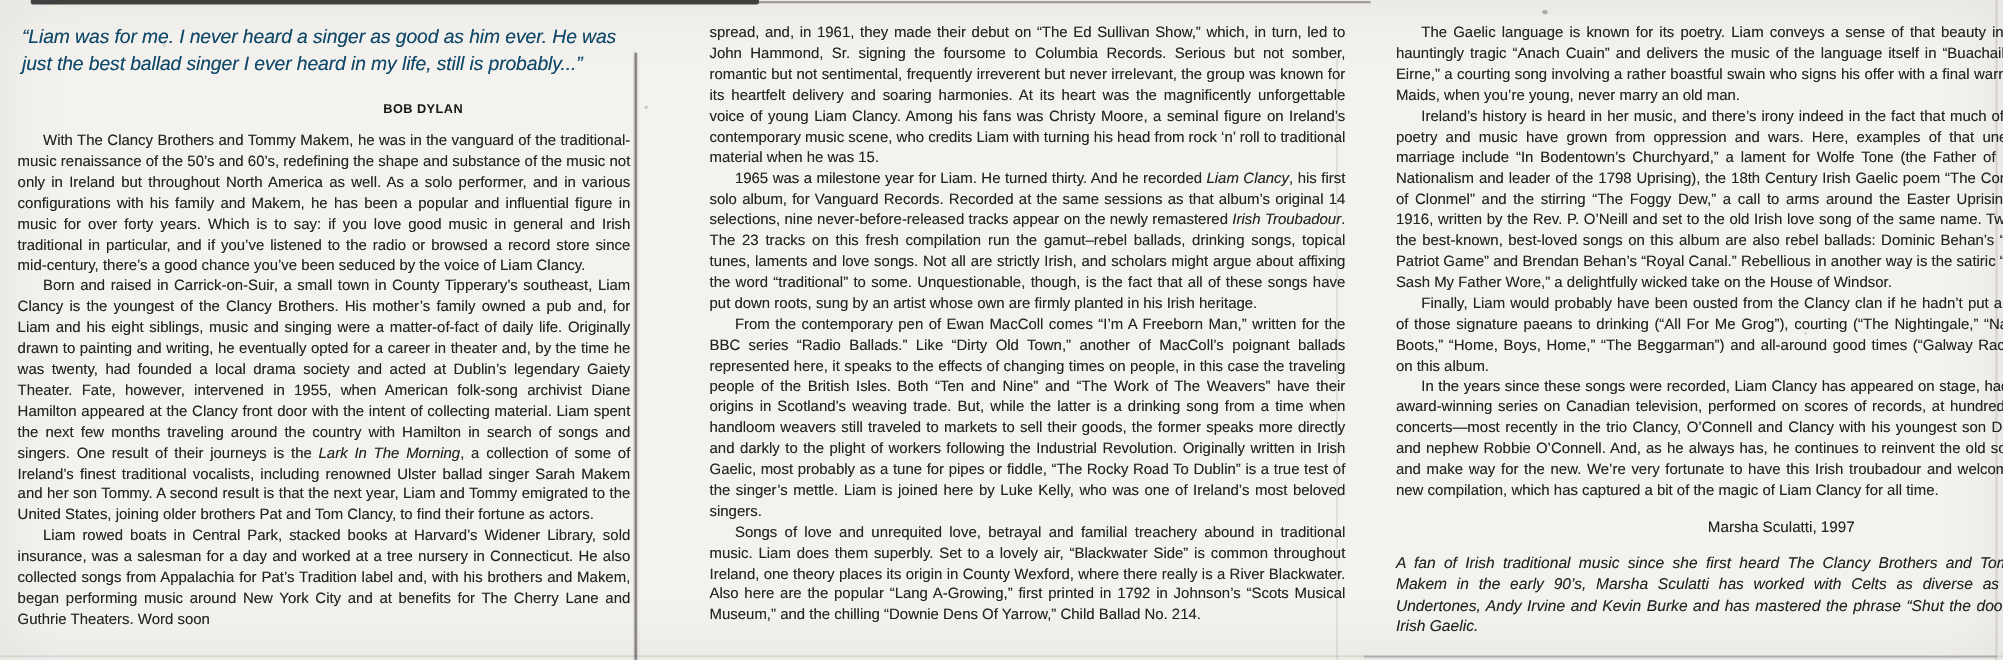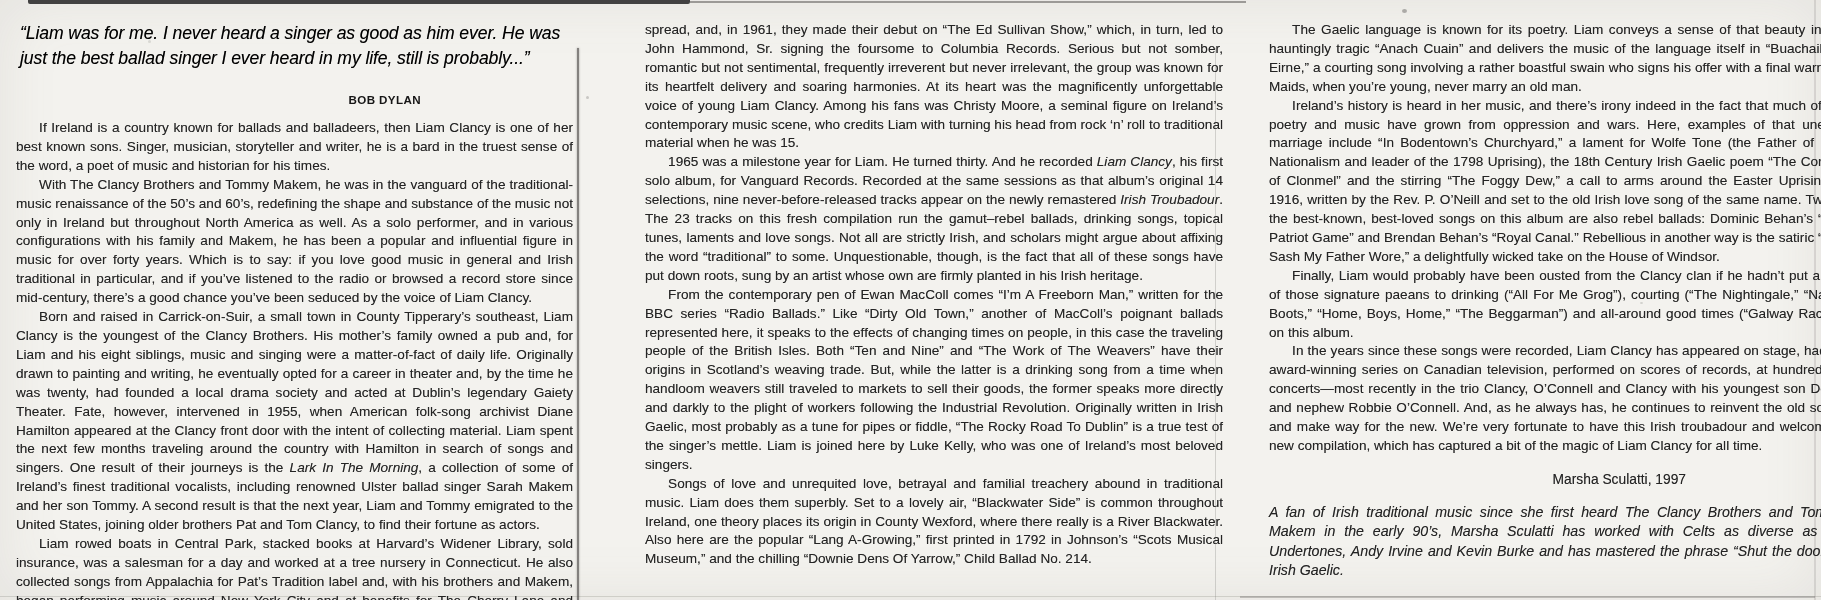--- a/index.html
+++ b/index.html
@@ -20,21 +20,21 @@
   .panel-left{left:16px;width:557px;padding-top:21px;}
   .panel-middle{left:617px;width:578px;padding-top:21px;margin-left:28px;}
   .panel-right{left:1269px;width:577px;padding-top:21px;}
 
   .quote{
     font-style:italic;
     font-size:17.6px;
     line-height:25px;
     letter-spacing:-0.1px;
     padding-left:4px;
-    color:#000000;
+    color:#0c4a6e;
     text-shadow:0 0 .5px rgba(20,20,20,.45);
   }
   .attribution{
     font-weight:bold;
     font-size:11.6px;
     letter-spacing:.4px;
     text-align:right;
     padding-right:152px;
     margin-top:22px;
     color:#161616;
@@ -98,21 +98,20 @@
   <div class="artifact bottom-line-right"></div>
 
   <div class="fold fold-1"></div>
   <div class="fold fold-2"></div>
   <div class="edge-right"></div>
 
   <section class="panel panel-left">
     <div class="quote">“Liam was for me. I never heard a singer as good as him ever. He was just the best ballad singer I ever heard in my life, still is probably...”</div>
     <div class="attribution">BOB DYLAN</div>
     <div class="col-text">
-        <p class="para">If Ireland is a country known for ballads and balladeers, then Liam Clancy is one of her best known sons. Singer, musician, storyteller and writer, he is a bard in the truest sense of the word, a poet of music and historian for his times.</p>
         <p class="para">With The Clancy Brothers and Tommy Makem, he was in the vanguard of the traditional-music renaissance of the 50’s and 60’s, redefining the shape and substance of the music not only in Ireland but throughout North America as well. As a solo performer, and in various configurations with his family and Makem, he has been a popular and influential figure in music for over forty years. Which is to say: if you love good music in general and Irish traditional in particular, and if you’ve listened to the radio or browsed a record store since mid-century, there’s a good chance you’ve been seduced by the voice of Liam Clancy.</p>
         <p class="para">Born and raised in Carrick-on-Suir, a small town in County Tipperary’s southeast, Liam Clancy is the youngest of the Clancy Brothers. His mother’s family owned a pub and, for Liam and his eight siblings, music and singing were a matter-of-fact of daily life. Originally drawn to painting and writing, he eventually opted for a career in theater and, by the time he was twenty, had founded a local drama society and acted at Dublin’s legendary Gaiety Theater. Fate, however, intervened in 1955, when American folk-song archivist Diane Hamilton appeared at the Clancy front door with the intent of collecting material. Liam spent the next few months traveling around the country with Hamilton in search of songs and singers. One result of their journeys is the <i>Lark In The Morning</i>, a collection of some of Ireland’s finest traditional vocalists, including renowned Ulster ballad singer Sarah Makem and her son Tommy. A second result is that the next year, Liam and Tommy emigrated to the United States, joining older brothers Pat and Tom Clancy, to find their fortune as actors.</p>
         <p class="para">Liam rowed boats in Central Park, stacked books at Harvard’s Widener Library, sold insurance, was a salesman for a day and worked at a tree nursery in Connecticut. He also collected songs from Appalachia for Pat’s Tradition label and, with his brothers and Makem, began performing music around New York City and at benefits for The Cherry Lane and Guthrie Theaters. Word soon</p>
       </div>
   </section>
 
   <section class="panel panel-middle">
     <div class="col-text">
         <p class="para no-indent">spread, and, in 1961, they made their debut on “The Ed Sullivan Show,” which, in turn, led to John Hammond, Sr. signing the foursome to Columbia Records. Serious but not somber, romantic but not sentimental, frequently irreverent but never irrelevant, the group was known for its heartfelt delivery and soaring harmonies. At its heart was the magnificently unforgettable voice of young Liam Clancy. Among his fans was Christy Moore, a seminal figure on Ireland’s contemporary music scene, who credits Liam with turning his head from rock ‘n’ roll to traditional material when he was 15.</p>
         <p class="para">1965 was a milestone year for Liam. He turned thirty. And he recorded <i>Liam Clancy</i>, his first solo album, for Vanguard Records. Recorded at the same sessions as that album’s original 14 selections, nine never-before-released tracks appear on the newly remastered <i>Irish Troubadour</i>. The 23 tracks on this fresh compilation run the gamut–rebel ballads, drinking songs, topical tunes, laments and love songs. Not all are strictly Irish, and scholars might argue about affixing the word “traditional” to some. Unquestionable, though, is the fact that all of these songs have put down roots, sung by an artist whose own are firmly planted in his Irish heritage.</p>

